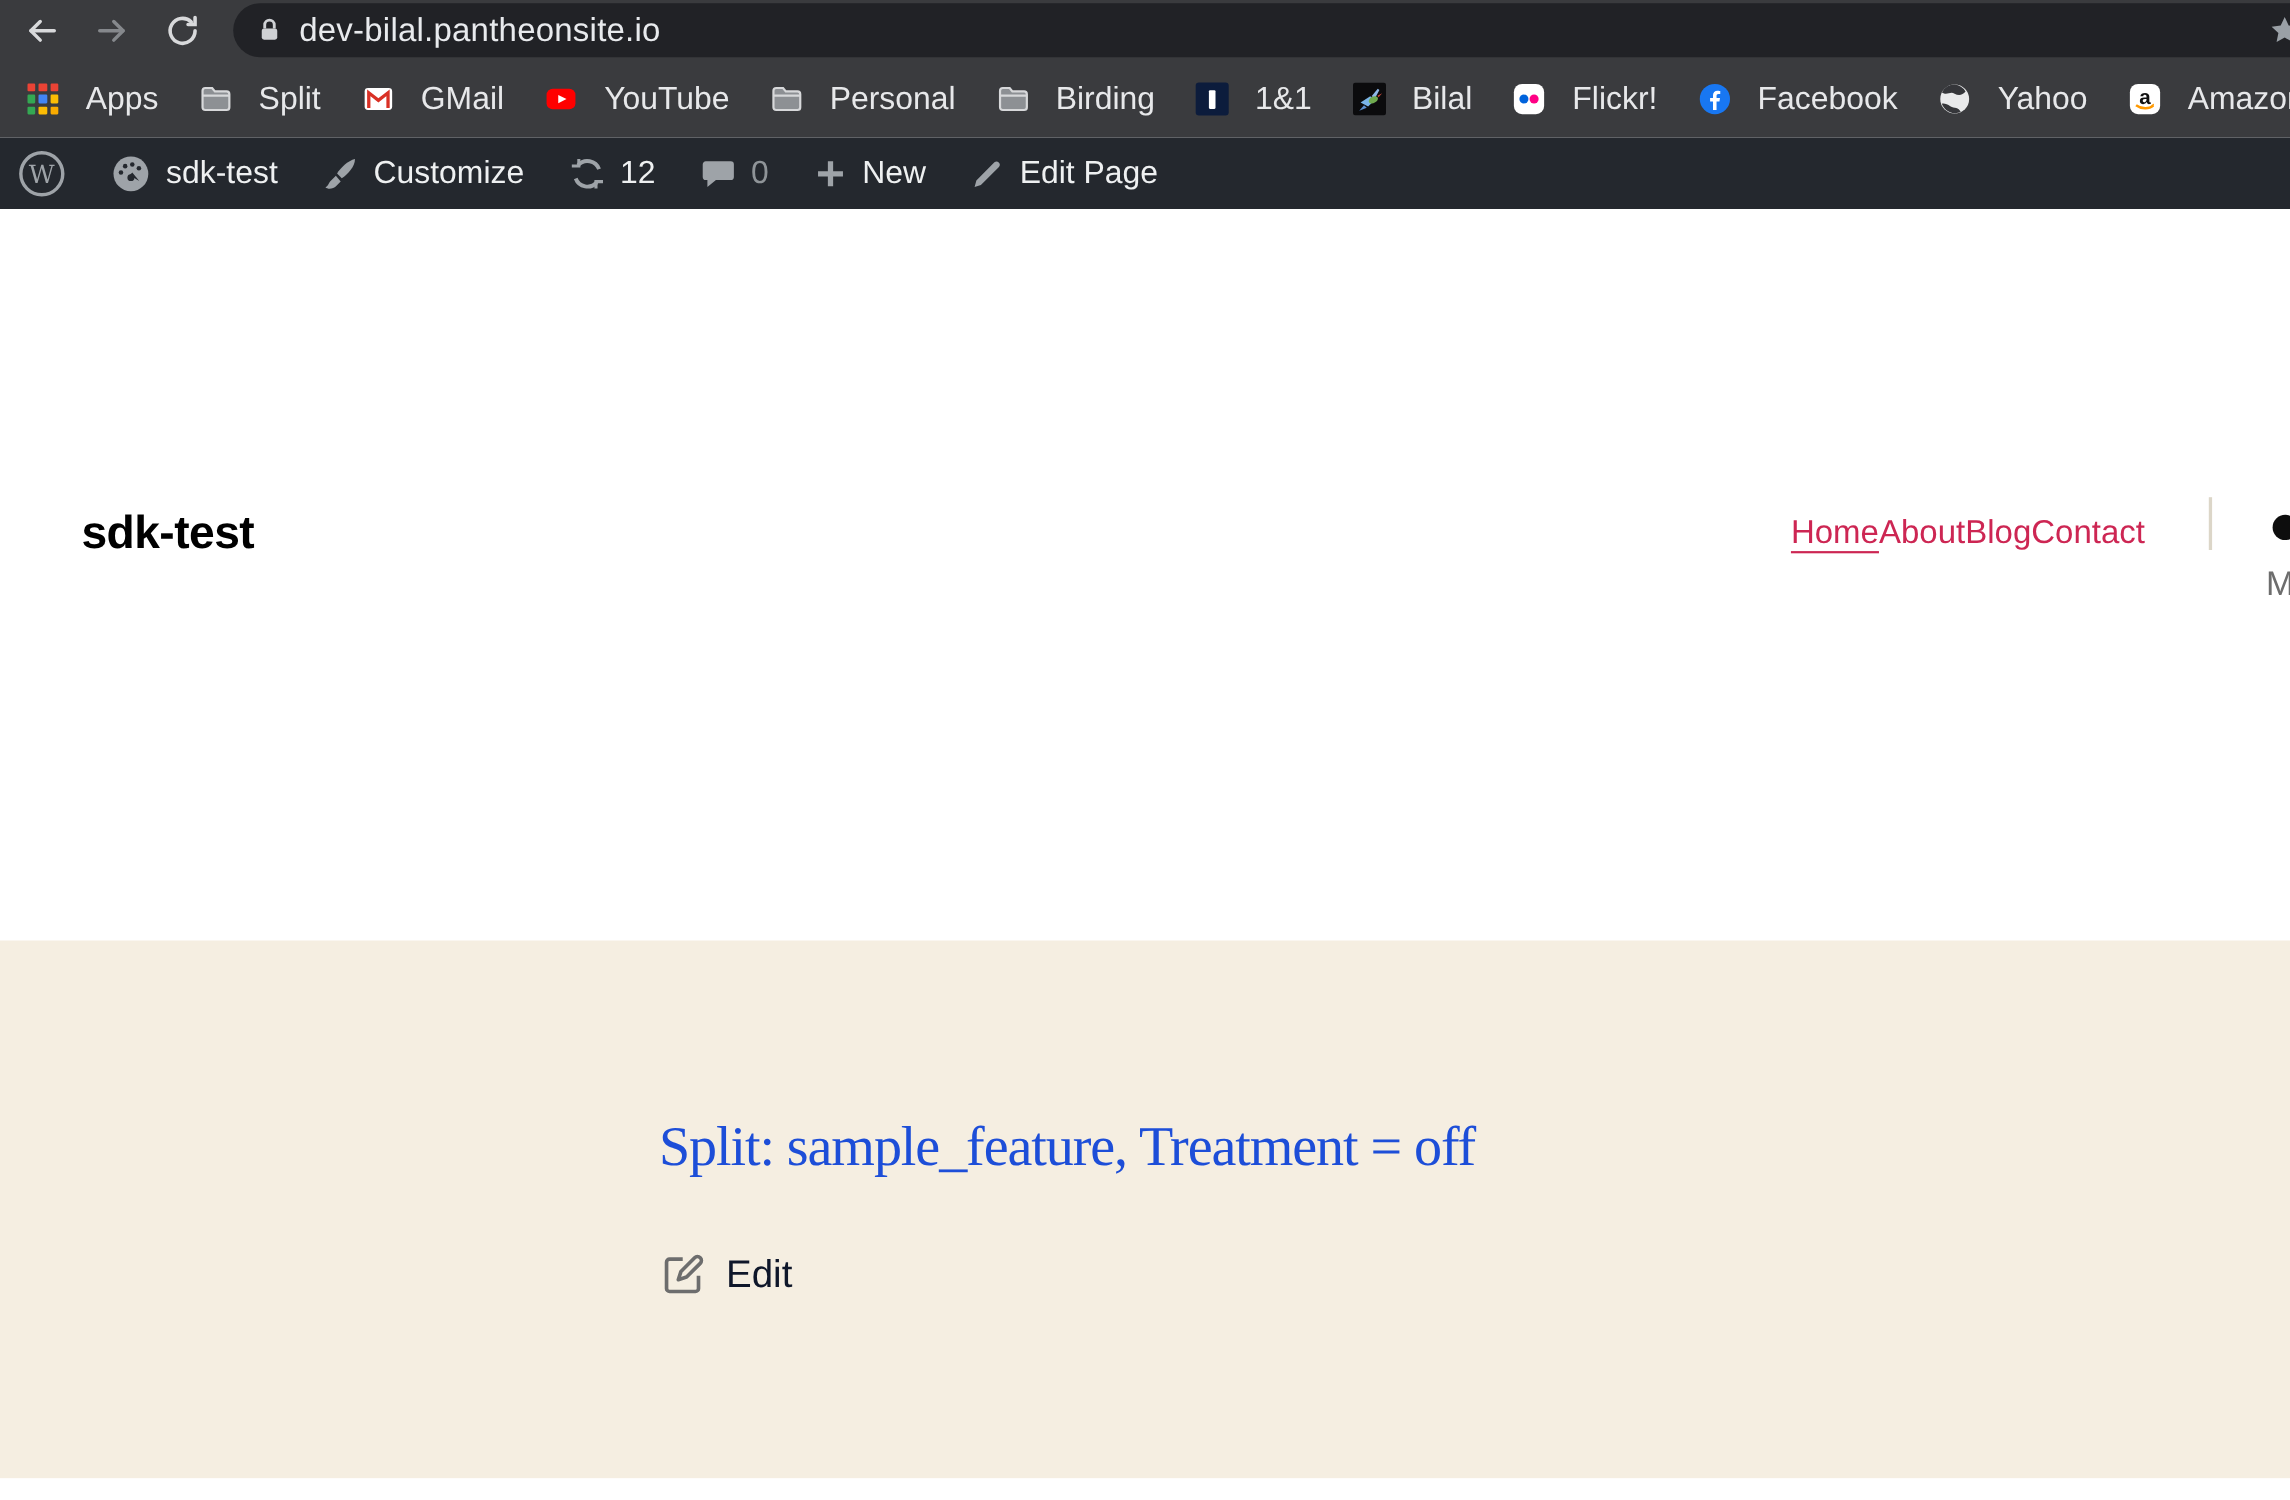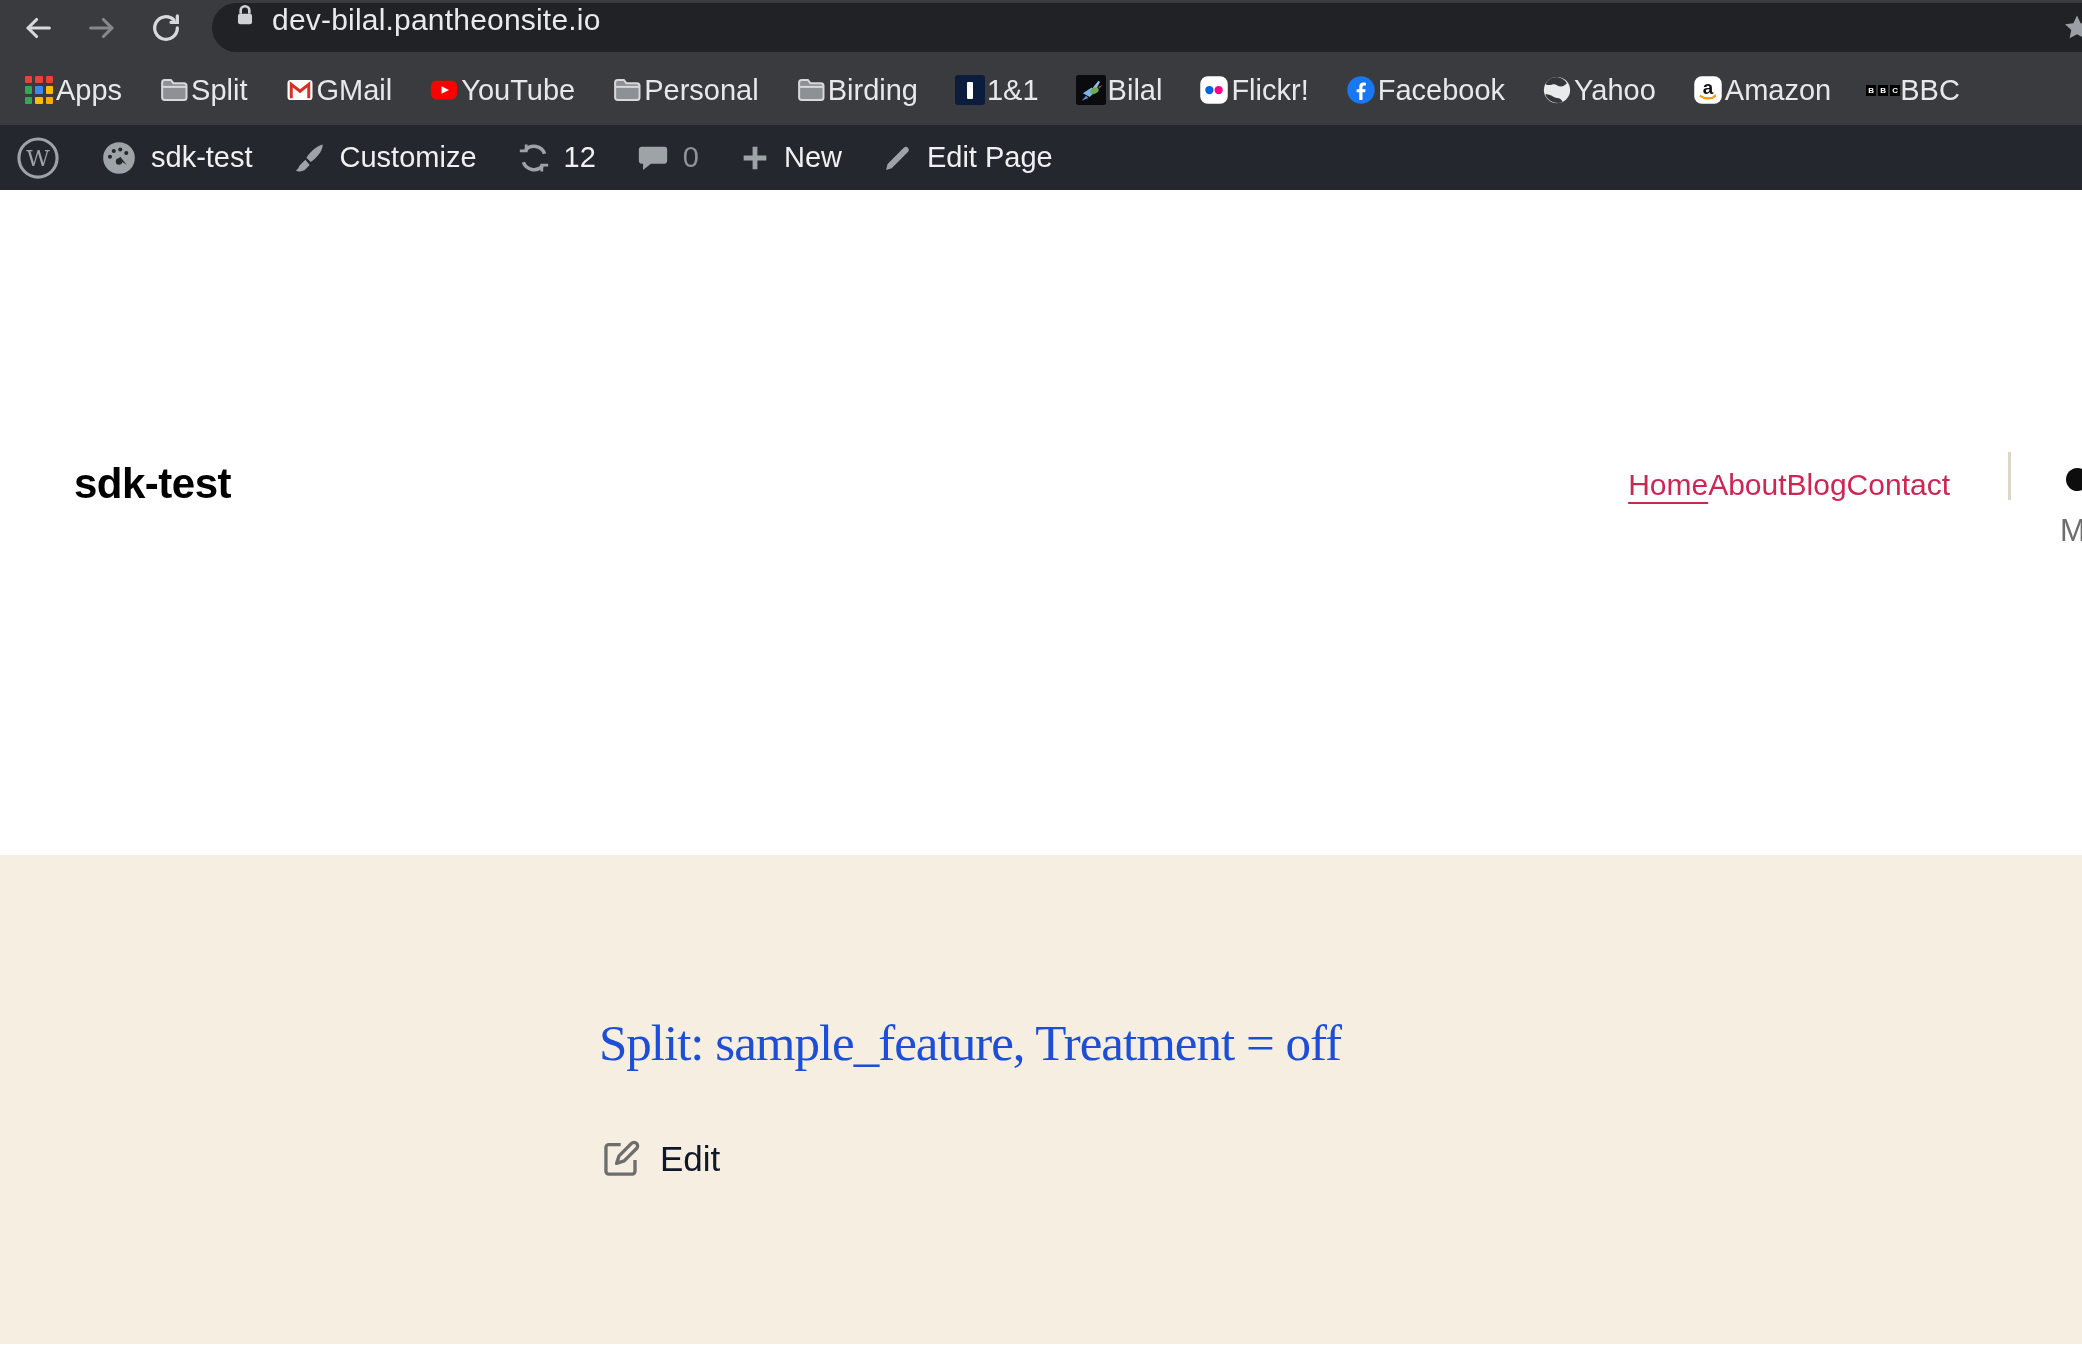--- a/index.html
+++ b/index.html
@@ -6,27 +6,27 @@
   html,body { width:2082px; height:1364px; }
   body { position:relative; overflow:hidden; background:#fff;
          font-family:"Liberation Sans", sans-serif; }
 
   
   .browser-top { position:absolute; left:0; top:0; width:2082px; height:125px; background:#3a3b3e; }
   .toolbar-row { position:absolute; left:0; top:0; width:100%; height:55px; }
   .nav-btns { position:absolute; left:20px; top:0; height:55px; display:flex; align-items:center; gap:28px; }
   .nav-btn { width:36px; height:36px; display:flex; align-items:center; justify-content:center; }
   .omnibox { position:absolute; left:212px; top:3px; right:0; height:49px; background:#212226;
-             border-radius:26px 0 0 26px; display:flex; align-items:flex-start; padding-left:20px; }
+             border-radius:26px 0 0 26px; display:flex; align-items:center; padding-left:20px; }
   .omnibox .url { color:#e8eaed; font-size:30px; margin-left:14px; letter-spacing:0.2px; }
   .star-btn { position:absolute; left:2062px; top:13px; }
 
   .bookmarks-row { position:absolute; left:0; top:55px; right:0; height:70px;
                    display:flex; align-items:center; padding:0 0 0 24px; gap:37px; }
-  .bm { display:flex; align-items:center; gap:2px; white-space:nowrap; }
+  .bm { display:flex; align-items:center; gap:24px; white-space:nowrap; }
   .bm .lbl { color:#e7e8ea; font-size:29px; }
   .favicon { width:30px; height:30px; display:flex; align-items:center; justify-content:center; flex:0 0 auto; }
   .apps-grid { width:28px; height:28px; display:grid; grid-template-columns:repeat(3,1fr); gap:3px; }
   .apps-grid span { border-radius:1px; }
   .oneone { width:30px; height:30px; background:#0c1c3c; border-radius:3px; display:flex; align-items:center; justify-content:center; }
   .oneone span { width:6px; height:17px; background:#fff; border-radius:1px; }
   .bbc { display:flex; gap:2px; }
   .bbc span { width:10px; height:11px; background:#000; color:#fff; font-size:8px; font-weight:bold;
               display:flex; align-items:center; justify-content:center; }
 

